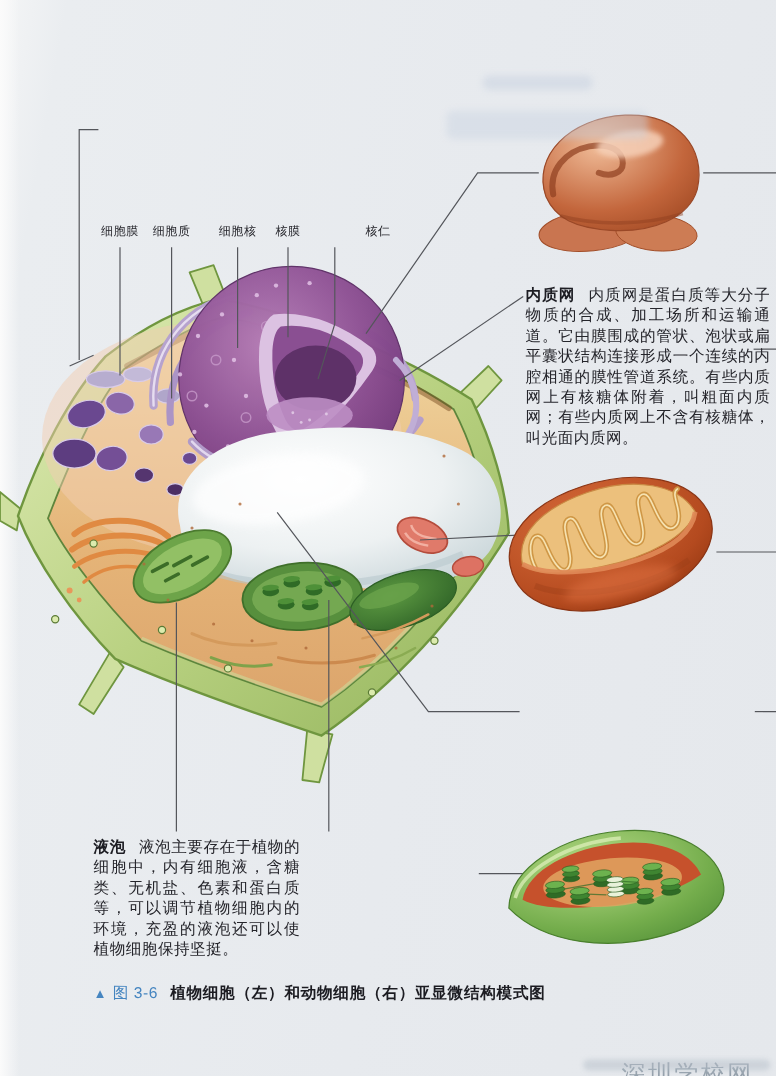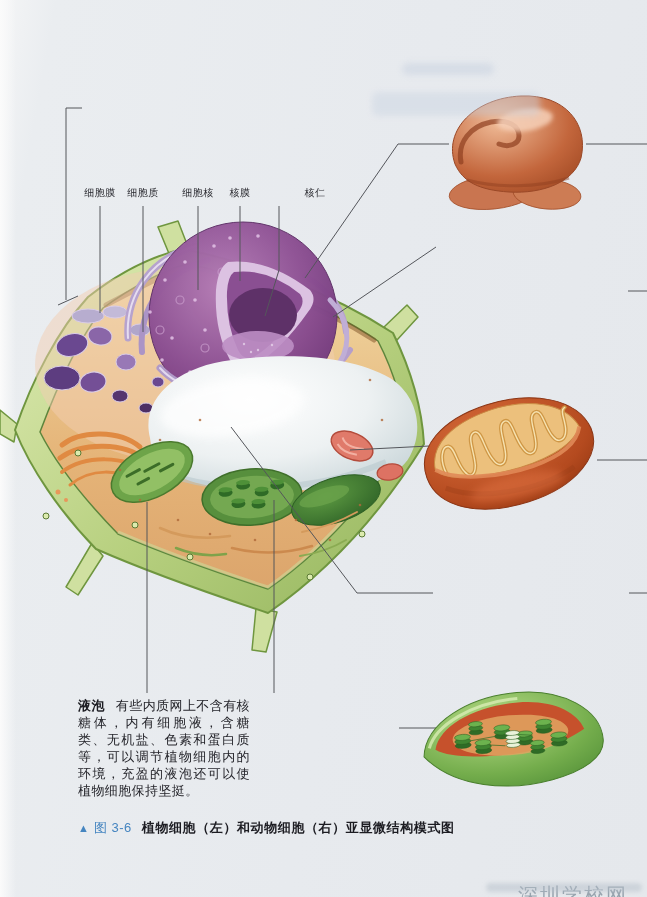--- a/index.html
+++ b/index.html
@@ -378,24 +378,27 @@
     </g>
   </svg>
 
 
   <span class="organelle-label" style="left:100px;">细胞膜</span>
   <span class="organelle-label" style="left:143px;">细胞质</span>
   <span class="organelle-label" style="left:198px;">细胞核</span>
   <span class="organelle-label" style="left:240px;">核膜</span>
   <span class="organelle-label" style="left:273px;margin-left:42px;">核仁</span>
 
+  <p class="para" style="left:438px;top:237px;width:204px;">
+    <b>内质网</b><span>内质网是蛋白质等大分子物质的合成、加工场所和运输通道。它由膜围成的管状、泡状或扁平囊状结构连接形成一个连续的内腔相通的膜性管道系统。有些内质网上有核糖体附着，叫粗面内质网；有些内质网上不含有核糖体，叫光面内质网。</span>
+  </p>
 
 
   <p class="para" style="left:78px;top:697px;width:172px;">
-    <b>液泡</b><span>有些内质网上不含有核糖体，内有细胞液，含糖类、无机盐、色素和蛋白质等，可以调节植物细胞内的环境，充盈的液泡还可以使植物细胞保持坚挺。</span>
+    <b>液泡</b><span>液泡主要存在于植物的细胞中，内有细胞液，含糖类、无机盐、色素和蛋白质等，可以调节植物细胞内的环境，充盈的液泡还可以使植物细胞保持坚挺。</span>
   </p>
 
 
   <div class="caption">
     <span class="mark">▲</span><span class="figno">图 3-6</span><span class="cap-title">植物细胞（左）和动物细胞（右）亚显微结构模式图</span>
   </div>
 
 
   <div class="watermark">深圳学校网</div>
 

